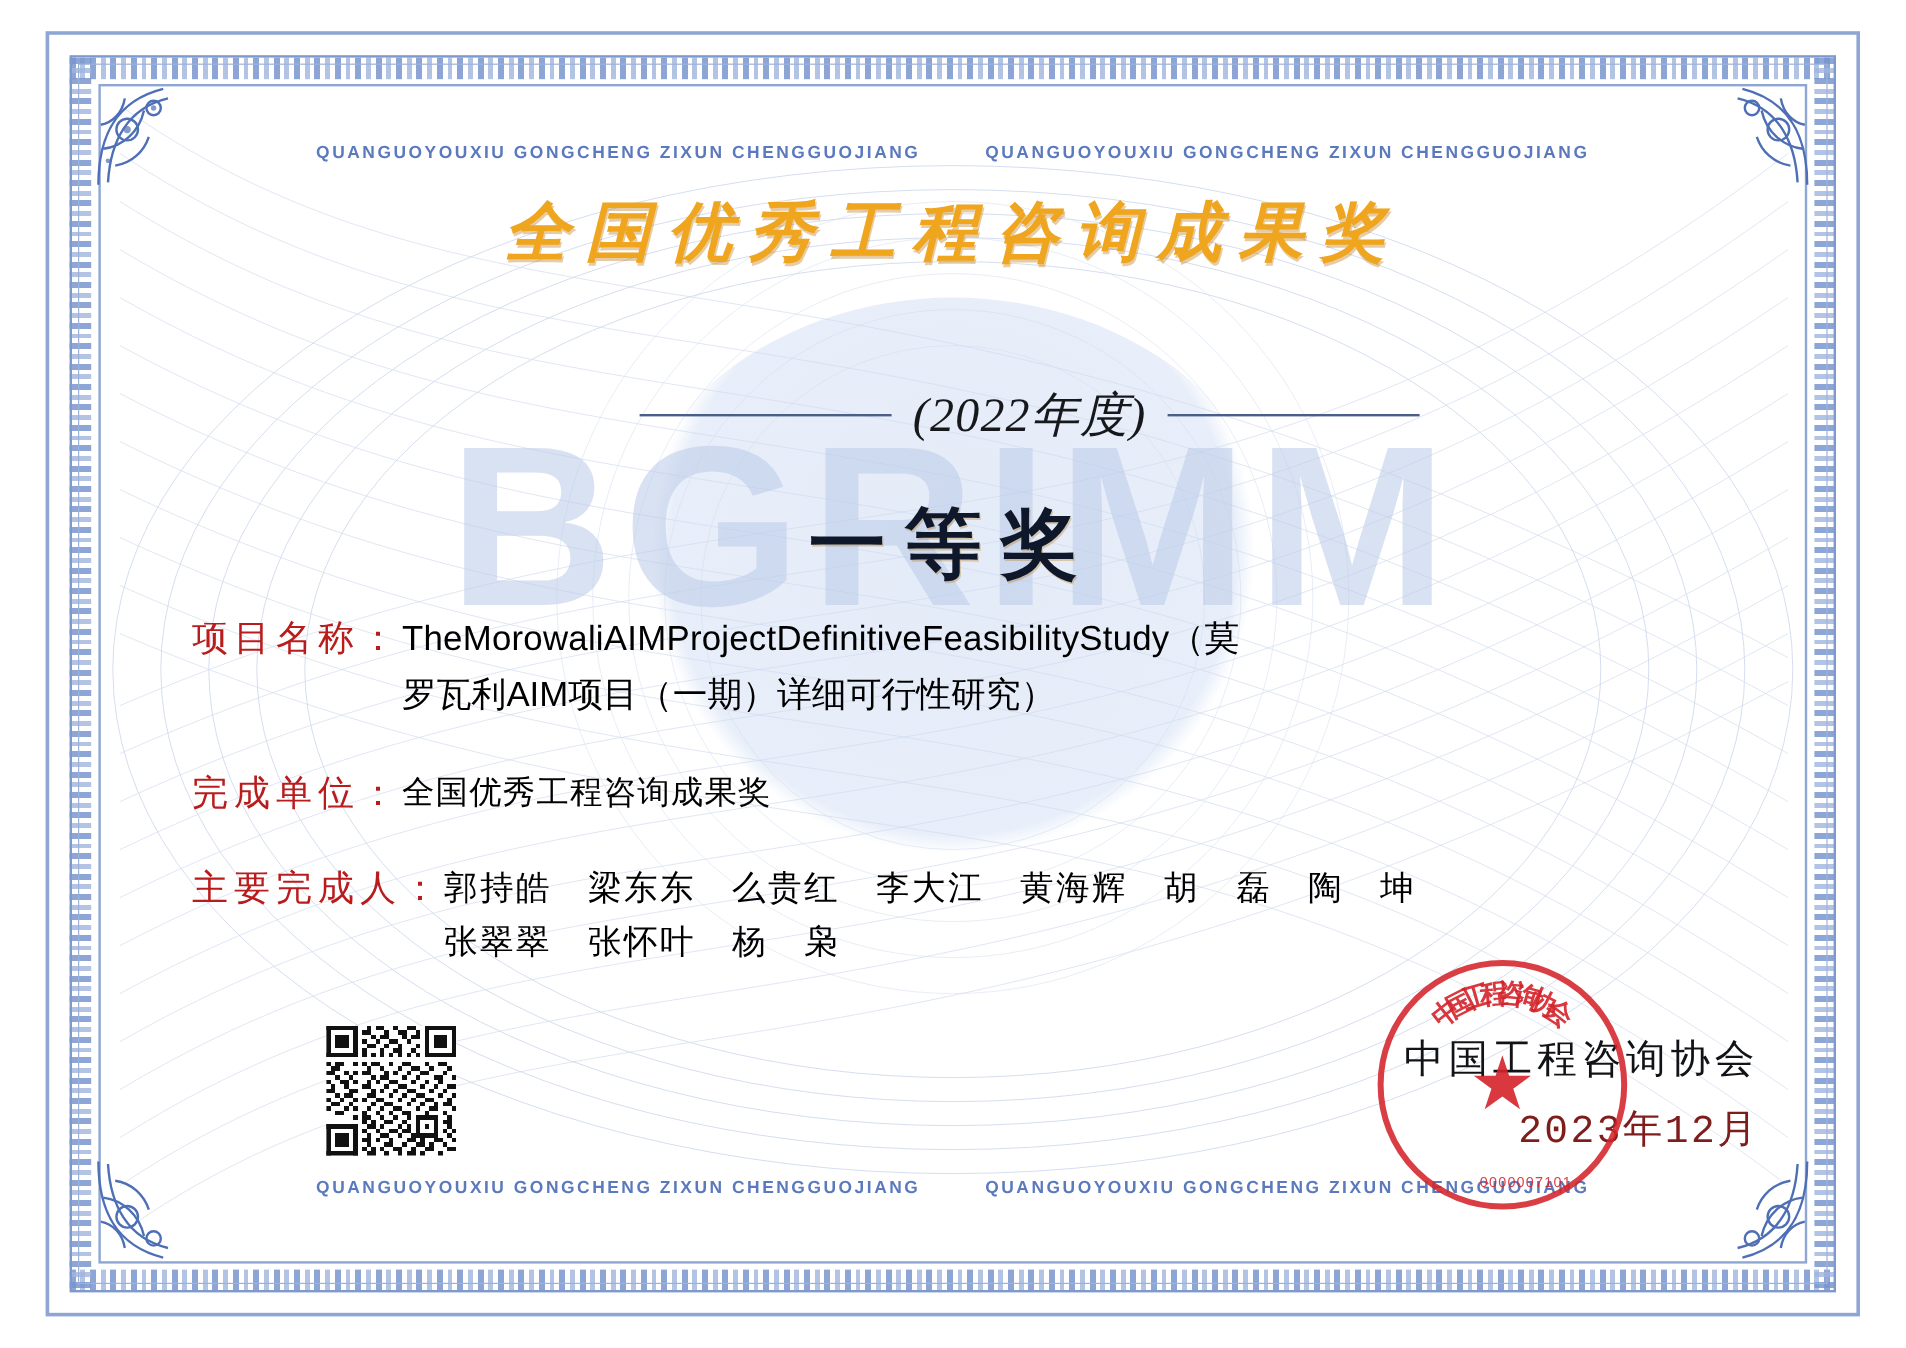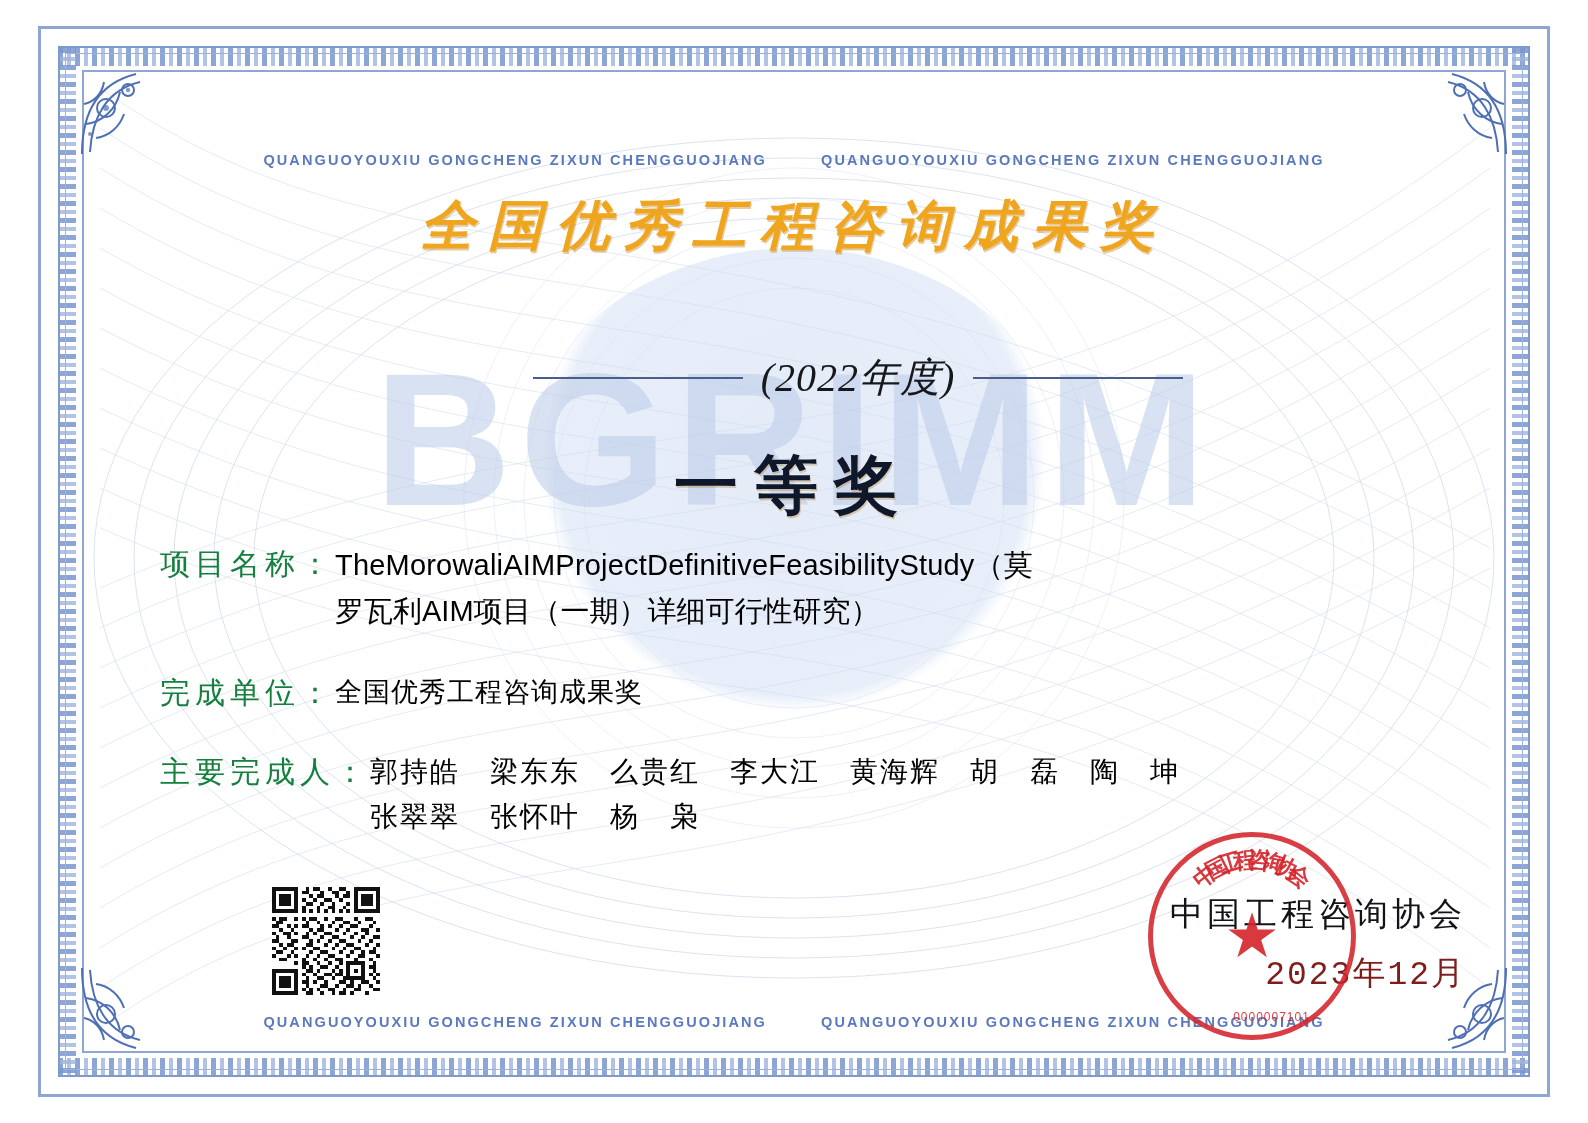--- a/index.html
+++ b/index.html
@@ -128,21 +128,20 @@
   .corner.br { left: 1416px; top: 962px; transform: scale(-1,-1); }
 
   
   .content {
     position: absolute;
     left: 82px;
     top: 70px;
     width: 1424px;
     height: 983px;
     z-index: 6;
-    margin-top: 32px;
   }
 
   .micro-text-row {
     position: absolute;
     left: 0;
     width: 1424px;
     display: flex;
     justify-content: center;
     gap: 54px;
     font-size: 14.5px;
@@ -250,21 +249,21 @@
   .field {
     display: flex;
     align-items: flex-start;
     margin-bottom: 36px;
   }
   .field-label {
     flex: 0 0 auto;
     font-family: Liberation Mono, monospace;
     font-size: 30px;
     letter-spacing: 5px;
-    color: #15803d;
+    color: #b91c1c;
     white-space: nowrap;
     padding-top: 2px;
   }
   .field-value {
     flex: 1 1 auto;
     font-family: "Liberation Sans", sans-serif;
     font-size: 29px;
     color: #000000;
     line-height: 1.6;
   }

